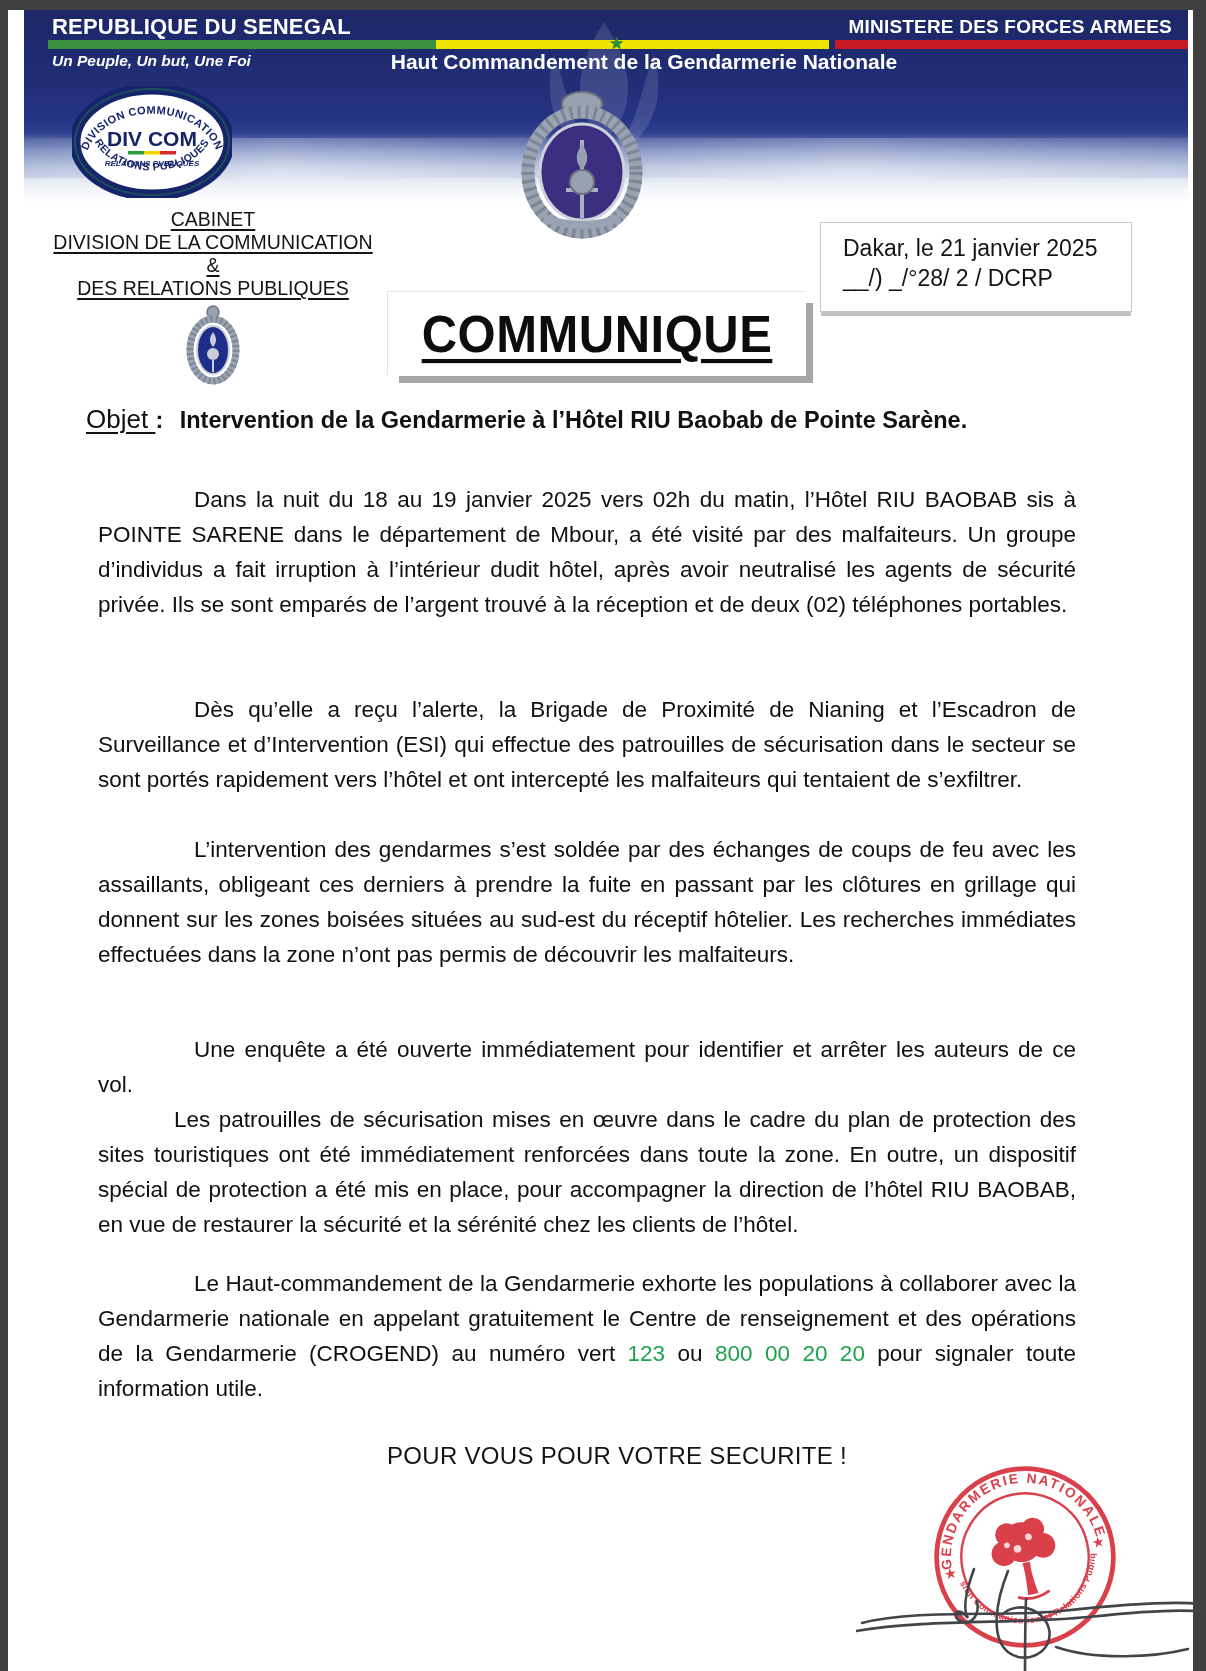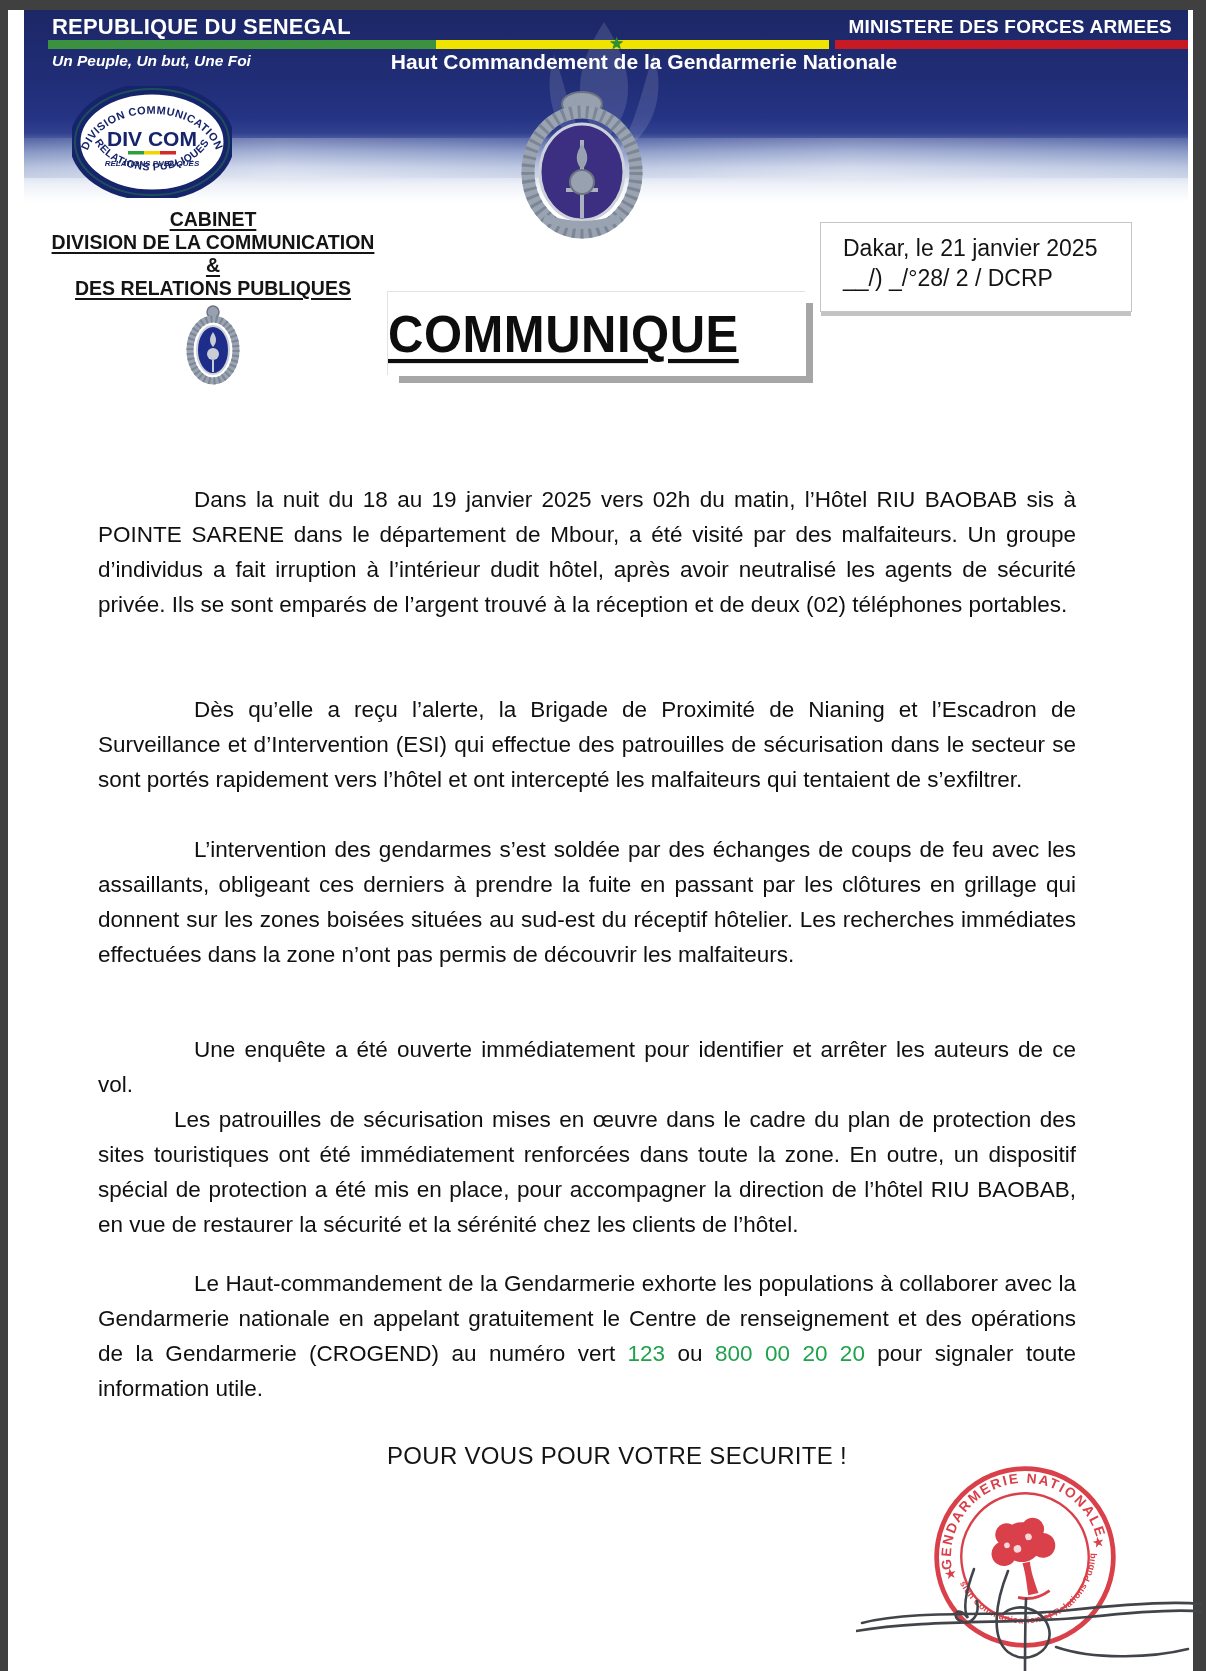--- a/index.html
+++ b/index.html
@@ -25,32 +25,32 @@
   .seg.yellow{left:34%;width:34.5%;background:#efe400;}
   .seg.red{left:69%;width:31%;background:#c81a24;}
   .stripe-star{position:absolute;left:49.2%;top:-7px;color:#2e8f33;font-size:17px;text-shadow:0 0 1px #146b1e;}
   .cmd1{position:absolute;left:0;top:40px;width:100%;text-align:center;color:#fff;font-weight:bold;font-size:21px;padding-left:38px;}
   .cmd2{position:absolute;left:0;top:66px;width:100%;text-align:center;color:#fff;font-weight:bold;font-size:19.5px;}
   .divcom{position:absolute;left:48px;top:76px;width:160px;height:112px;}
   .crest{position:absolute;left:492px;top:78px;width:132px;height:152px;}
 
   
   .cabinet{position:absolute;left:30px;top:198px;width:350px;text-align:center;color:#141414;}
-  .cabinet div{font-weight:bold;font-size:19.5px;line-height:23px;text-decoration:underline;
+  .cabinet div{font-weight:normal;font-size:19.5px;line-height:23px;text-decoration:underline;
                text-decoration-thickness:2px;text-underline-offset:3px;}
   .badge-small{position:absolute;left:178px;top:290px;width:54px;height:86px;}
   .datebox{position:absolute;left:812px;top:212px;width:312px;height:90px;background:#fff;
            border:1.5px solid #c6c6c6;box-shadow:0 5px 0 -1px #c3c3c3;padding:12px 0 0 22px;box-sizing:border-box;}
   .datebox .d1{font-size:23px;color:#141414;}
   .datebox .d2{font-size:23px;color:#141414;margin-top:3px;}
 
   
   .communique-box{position:absolute;left:380px;top:282px;width:418px;height:84px;background:#fff;
                   box-shadow:9px 9px 0 -2px #a6a6a6, -1px -1px 0 #e3e3e3;
-                  display:flex;align-items:center;}
+                  display:flex;align-items:center;justify-content:center;}
   .communique-box span{font-weight:800;font-size:49px;letter-spacing:.5px;color:#0d0d0d;
                   text-decoration:underline;text-decoration-thickness:4px;text-underline-offset:7px;
                   transform:scaleY(1.04);}
 
   
   .objet{position:absolute;left:78px;top:394px;font-size:23.5px;color:#111;}
   .objet .lbl{text-decoration:underline;text-decoration-thickness:2px;text-underline-offset:4px;font-size:26px;}
   .objet .col{font-weight:bold;}
   .objet .txt{font-weight:bold;margin-left:10px;}
   .para{position:absolute;left:90px;width:978px;font-size:22.5px;line-height:35px;color:#101010;
@@ -149,20 +149,24 @@
 
     <div class="datebox">
       <div class="d1">Dakar, le 21 janvier 2025</div>
       <div class="d2">__/) _/°28/ 2 / DCRP</div>
     </div>
 
     <div class="communique-box">
       <span>COMMUNIQUE</span>
     </div>
 
+    <div class="objet">
+      <span class="lbl">Objet </span><span class="col">:</span>
+      <span class="txt">Intervention de la Gendarmerie à l’Hôtel RIU Baobab de Pointe Sarène.</span>
+    </div>
 
     <p class="para p1">Dans la nuit du 18 au 19 janvier 2025 vers 02h du matin, l’Hôtel RIU BAOBAB sis à POINTE SARENE dans le département de Mbour, a été visité par des malfaiteurs. Un groupe d’individus a fait irruption à l’intérieur dudit hôtel, après avoir neutralisé les agents de sécurité privée. Ils se sont emparés de l’argent trouvé à la réception et de deux (02) téléphones portables.</p>
     <p class="para p2">Dès qu’elle a reçu l’alerte, la Brigade de Proximité de Nianing et l’Escadron de Surveillance et d’Intervention (ESI) qui effectue des patrouilles de sécurisation dans le secteur se sont portés rapidement vers l’hôtel et ont intercepté les malfaiteurs qui tentaient de s’exfiltrer.</p>
     <p class="para p3">L’intervention des gendarmes s’est soldée par des échanges de coups de feu avec les assaillants, obligeant ces derniers à prendre la fuite en passant par les clôtures en grillage qui donnent sur les zones boisées situées au sud-est du réceptif hôtelier. Les recherches immédiates effectuées dans la zone n’ont pas permis de découvrir les malfaiteurs.</p>
     <p class="para p4">Une enquête a été ouverte immédiatement pour identifier et arrêter les auteurs de ce vol.</p>
     <p class="para p5">Les patrouilles de sécurisation mises en œuvre dans le cadre du plan de protection des sites touristiques ont été immédiatement renforcées dans toute la zone. En outre, un dispositif spécial de protection a été mis en place, pour accompagner la direction de l’hôtel RIU BAOBAB, en vue de restaurer la sécurité et la sérénité chez les clients de l’hôtel.</p>
     <p class="para p6"><span>Le Haut-commandement de la Gendarmerie exhorte les populations à collaborer avec la Gendarmerie nationale en appelant gratuitement le Centre de renseignement et des opérations de la Gendarmerie (CROGEND) au numéro vert </span><span class="green-num">123</span><span> ou </span><span class="green-num">800 00 20 20</span><span> pour signaler toute information utile.</span></p>
 
     <div class="slogan">POUR VOUS POUR VOTRE SECURITE !</div>
 

